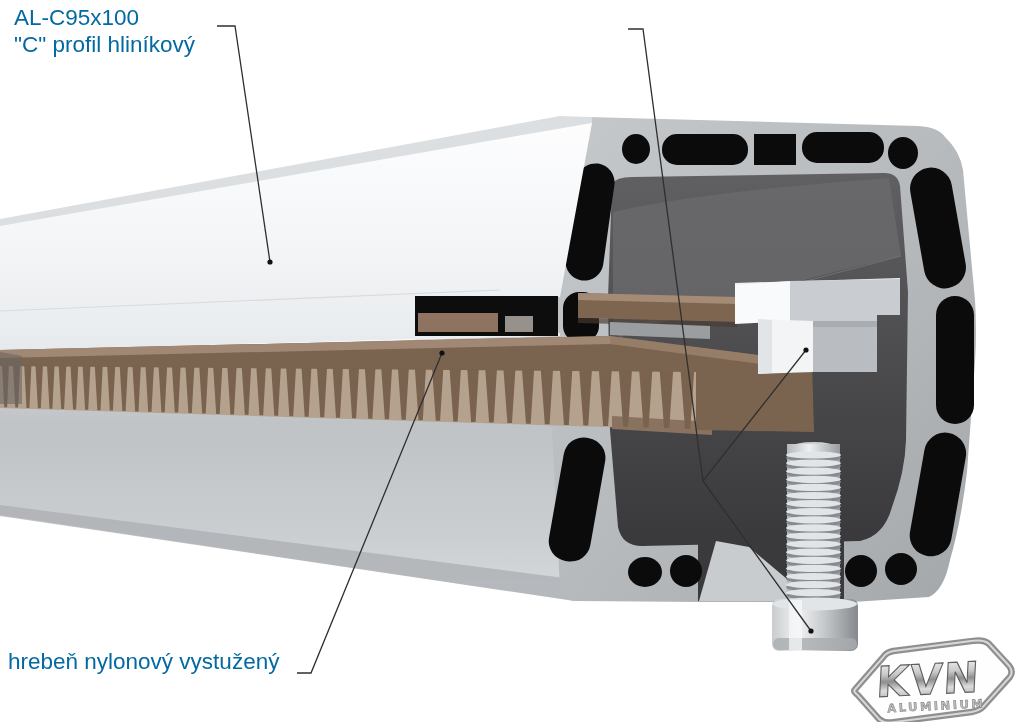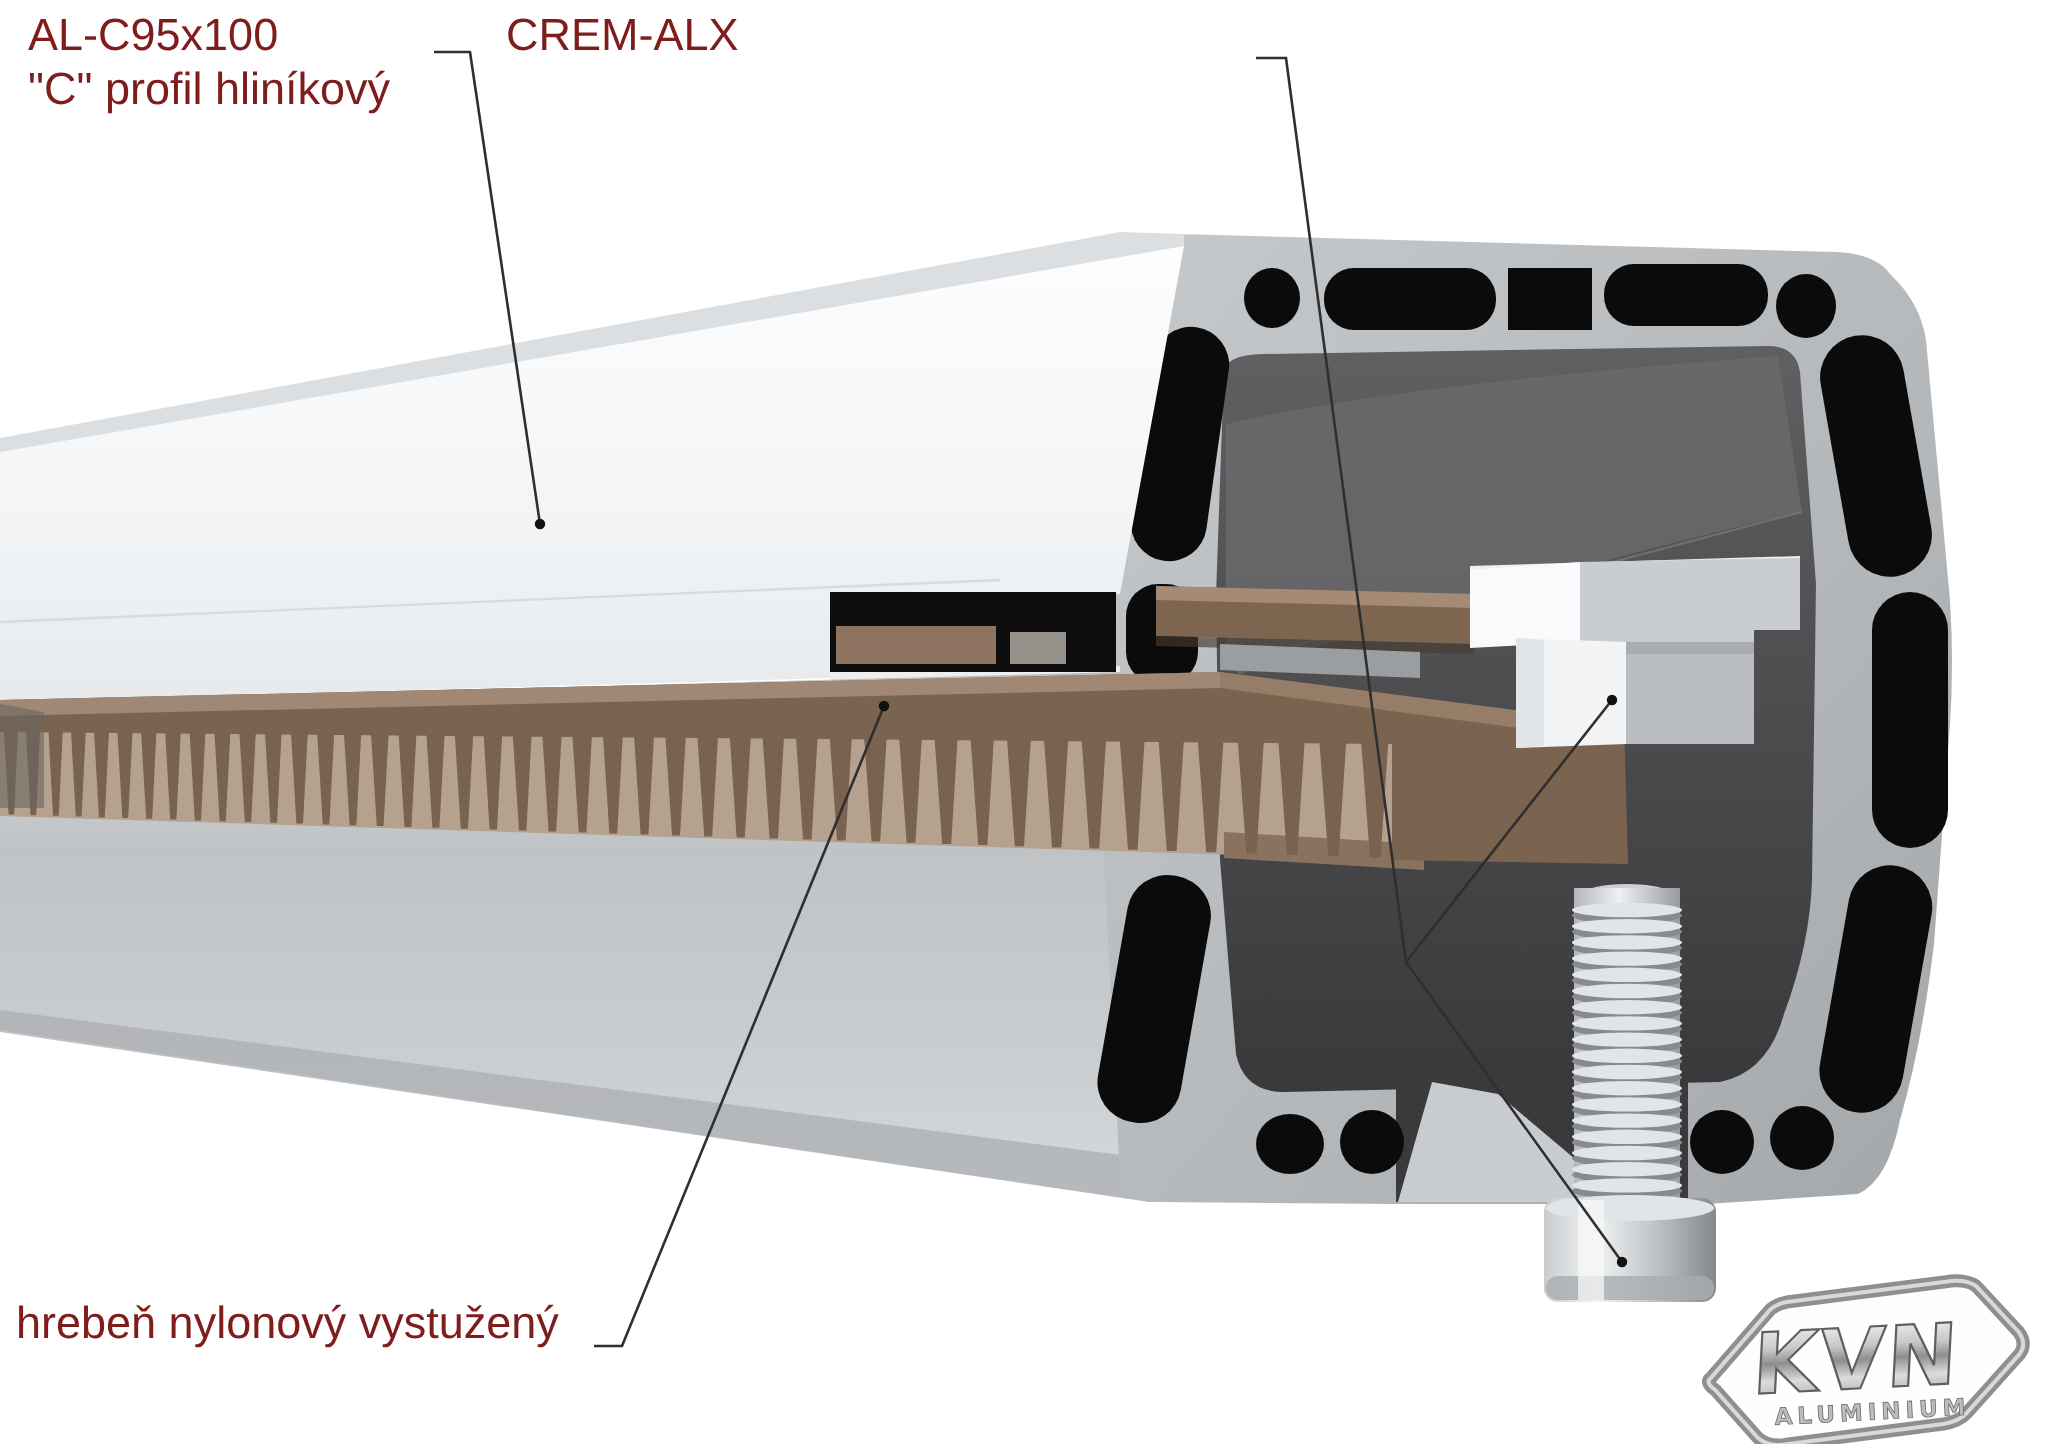--- a/index.html
+++ b/index.html
@@ -1,19 +1,19 @@
 <!DOCTYPE html>
 <html><head>
 <meta charset="utf-8">
 <style>
   html,body{margin:0;padding:0;background:#ffffff;}
   .stage{position:relative;width:1023px;height:722px;background:#ffffff;overflow:hidden;
          font-family:"Liberation Sans",sans-serif;}
   .stage svg{position:absolute;left:0;top:0;}
-  .callout{position:absolute;color:#7f1d1d;font-size:22.5px;line-height:27px;white-space:nowrap;}
+  .callout{position:absolute;color:#0369a1;font-size:22.5px;line-height:27px;white-space:nowrap;}
   .callout .code{display:block;}
   .callout .desc{display:block;}
 </style>
 </head>
 <body>
 
 <div class="stage">
 
 <svg id="diagram" width="1023" height="722" viewBox="0 0 1023 722">
   <defs>
@@ -200,19 +200,18 @@
     <text x="88" y="61" text-anchor="middle" transform="skewX(-6)" font-family="'DejaVu Sans',sans-serif" font-size="42" font-weight="bold" letter-spacing="1" fill="url(#gChrome)" stroke="#5f5f5f" stroke-width="1.1">KVN</text>
     <text x="90" y="77" text-anchor="middle" font-family="'DejaVu Sans',sans-serif" font-size="11.5" font-weight="bold" letter-spacing="2.5" fill="#bcbcbc" stroke="#6b6b6b" stroke-width="0.4">ALUMINIUM</text>
   </g>
 </svg>
 
 <div class="callout" style="left:14px;top:4px;">
   <span class="code">AL-C95x100</span>
   <span class="desc">"C" profil hliníkový</span>
 </div>
 <div class="callout" style="left:253px;top:4px;">
-  <span class="code">CREM-ALX</span>
 </div>
 <div class="callout" style="left:8px;top:648px;">
   <span class="desc">hrebeň nylonový vystužený</span>
 </div>
 
 </div>
 
 </body></html>

